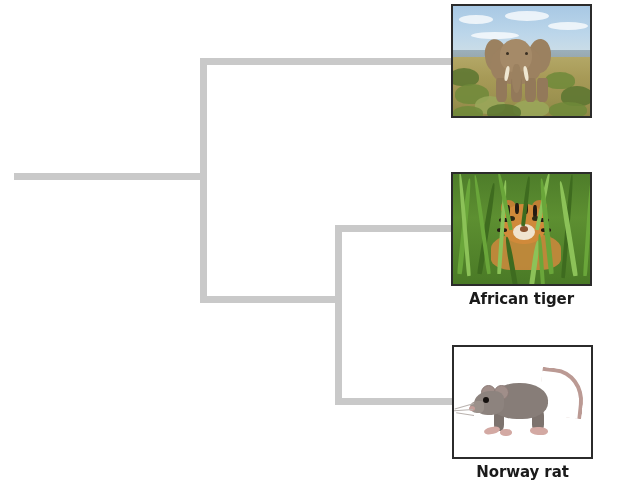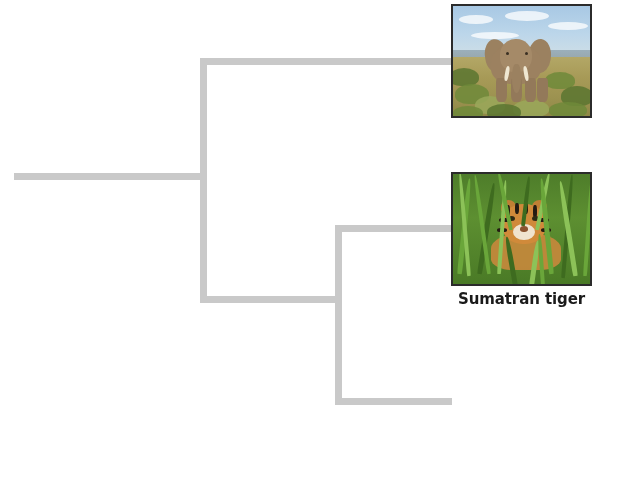--- a/index.html
+++ b/index.html
@@ -285,17 +285,42 @@
       <div class="blade dark" style="left:68px; top:2px;  width:4px;  height:50px; transform:rotate(7deg);"></div>
       <div class="blade light" style="left:82px; top:-2px; width:4px;  height:58px; transform:rotate(12deg);"></div>
       <div class="blade" style="left:96px; top:4px;  width:5px;  height:96px; transform:rotate(-6deg);"></div>
       <div class="blade dark" style="left:108px; top:0px; width:4px;  height:104px; transform:rotate(5deg);"></div>
       <div class="blade light" style="left:120px; top:6px; width:5px;  height:96px; transform:rotate(-9deg);"></div>
       <div class="blade" style="left:130px; top:-2px; width:4px; height:104px; transform:rotate(4deg);"></div>
       <div class="blade dark" style="left:60px; top:62px; width:5px; height:50px; transform:rotate(-10deg);"></div>
       <div class="blade light" style="left:76px; top:66px; width:5px; height:46px; transform:rotate(8deg);"></div>
       <div class="blade" style="left:88px; top:60px; width:4px; height:52px; transform:rotate(-4deg);"></div>
     </div>
-    <div class="taxon-label">Sumatran tiger</div>
+    <div class="taxon-label">African tiger</div>
   </div>
 
+  <div class="taxon" style="left:452px; top:345px;">
+    <div class="taxon-photo">
+      <div class="rat-bg"></div>
+
+      <div class="rat-tail"></div>
+      <div class="rat-ear" style="left:27px;"></div>
+      <div class="rat-leg" style="left:78px; top:62px; width:12px; height:22px;"></div>
+      <div class="rat-leg" style="left:40px; top:62px; width:10px; height:22px;"></div>
+      <div class="rat-body"></div>
+      <div class="rat-ear" style="left:40px;"></div>
+      <div class="rat-head"></div>
+      <div class="rat-snout"></div>
+      <div class="rat-nose"></div>
+      <div class="rat-eye"></div>
+
+      <div class="whisker" style="left:0px; top:56px; width:20px; transform:rotate(-16deg);"></div>
+      <div class="whisker" style="left:0px; top:62px; width:19px; transform:rotate(-4deg);"></div>
+      <div class="whisker" style="left:2px; top:68px; width:18px; transform:rotate(9deg);"></div>
+
+      <div class="rat-foot" style="left:30px; top:80px; width:16px; height:7px; transform:rotate(-12deg);"></div>
+      <div class="rat-foot" style="left:46px; top:82px; width:12px; height:7px;"></div>
+      <div class="rat-foot" style="left:76px; top:80px; width:18px; height:8px; transform:rotate(4deg);"></div>
+    </div>
+    <div class="taxon-label">Norway rat</div>
+  </div>
 
 </div>
 
 </body></html>

